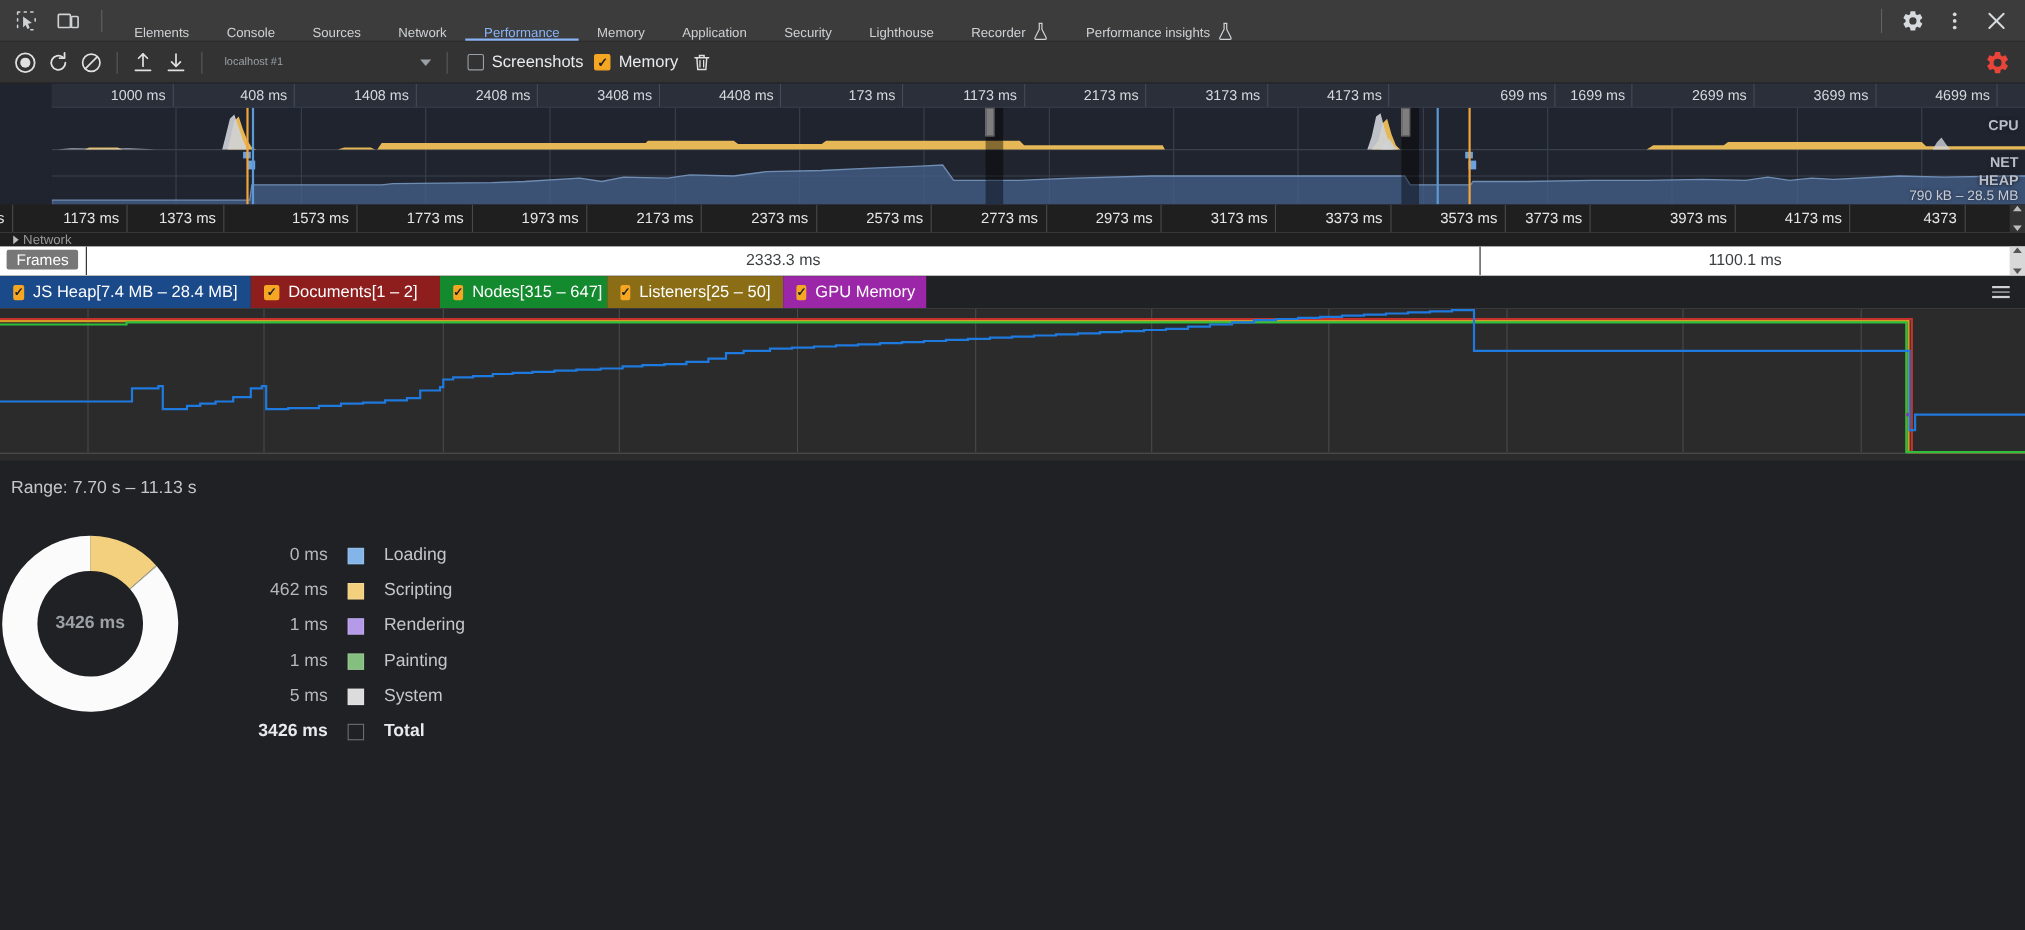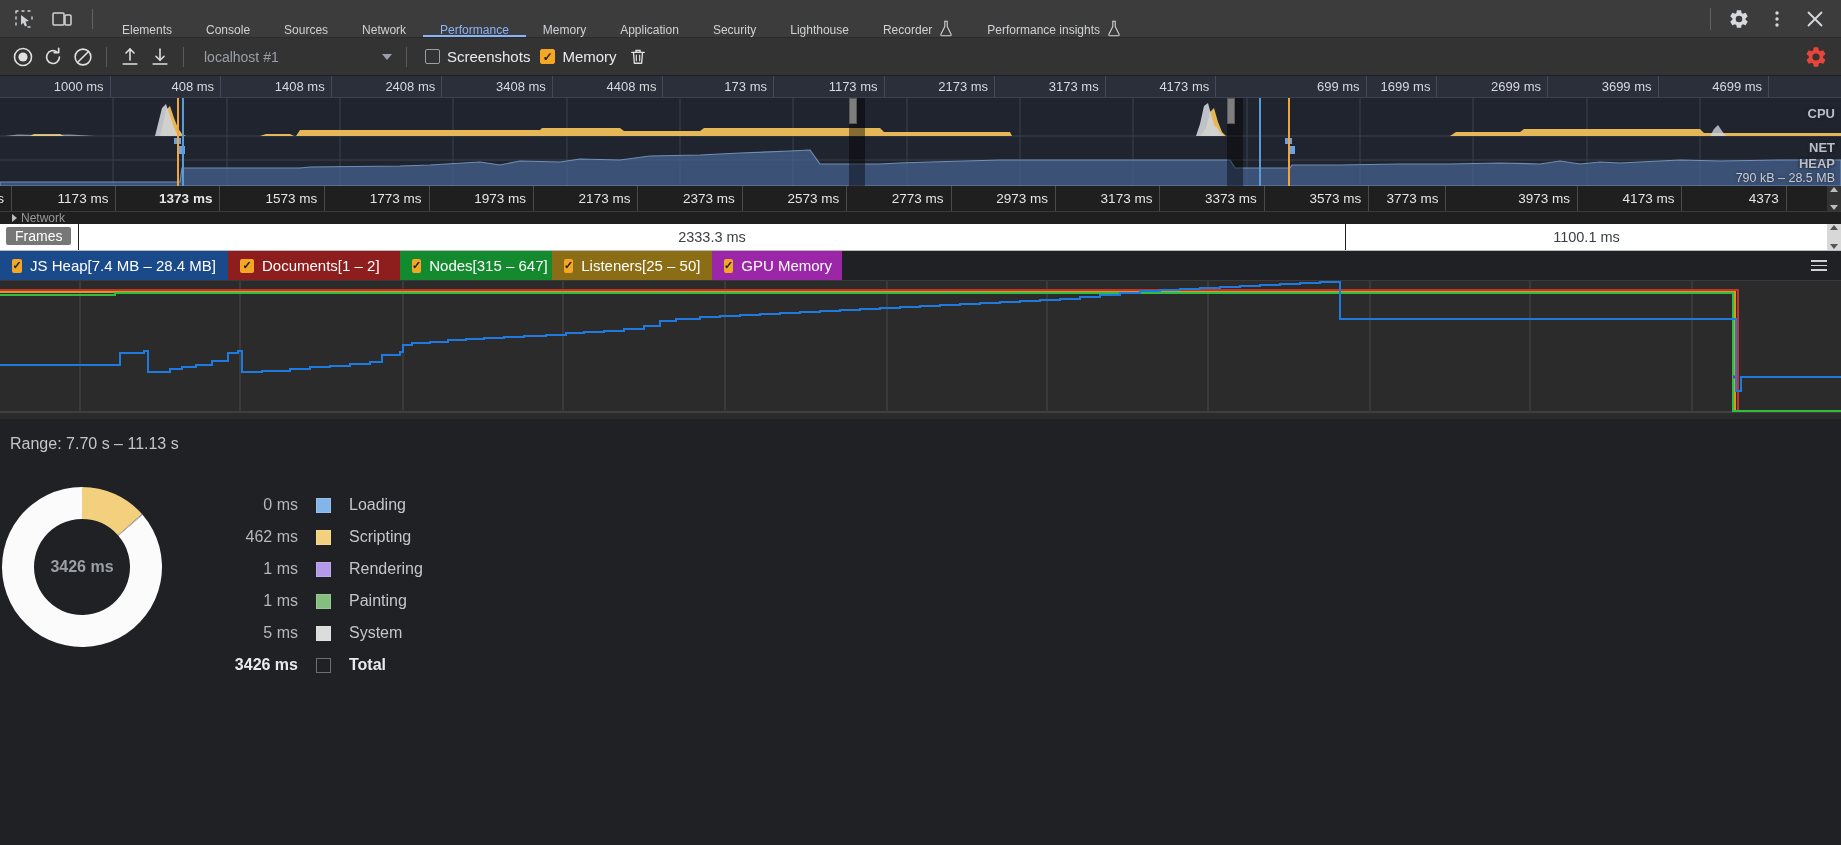--- a/index.html
+++ b/index.html
@@ -46,34 +46,34 @@
     border-bottom: 1px solid #1f1f1f;
     padding: 0 8px 0 8px;
     position: relative;
   }
   .cb-btn { width: 30px; height: 28px; display: flex; align-items: center; justify-content: center;
             cursor: pointer; border-radius: 3px; }
   .cb-sep { width: 1px; height: 20px; background: #5a5a5a; margin: 0 8px; }
   .sel-wrap {
     display: flex; align-items: center; justify-content: space-between;
     width: 200px; margin-left: 6px; padding: 0 6px; height: 24px;
-    font-size: 14px; color: #9aa0a6; cursor: pointer;
+    font-size: 10px; color: #9aa0a6; cursor: pointer;
   }
   .caret-d { width:0;height:0;border-left:5px solid transparent;border-right:5px solid transparent;
              border-top:6px solid #9aa0a6; }
   .cb-check { display: flex; align-items: center; gap: 7px; margin-left: 10px; cursor: pointer;
               font-size: 15px; color: #e8eaed; }
   .box { width: 15px; height: 15px; border-radius: 2px; border: 1.5px solid #9aa0a6; background: transparent;
          display: flex; align-items: center; justify-content: center; }
   .box.on { background: #f5a623; border-color: #f5a623; }
   .box.on::after { content: "✓"; font-size: 12px; color: #202124; line-height: 1; font-weight: bold; }
   .cb-right { position: absolute; right: 10px; top: 0; height: 38px; display: flex; align-items: center; }
 
   
-  .overview { position: relative; height: 110px; min-height: 110px; background: #20242e; }
+  .overview { position: relative; height: 110px; min-height: 110px; background: #20242e; padding-left: 47px; }
   .ruler {
     position: relative; height: 22px; background: #2a2f3a;
     border-bottom: 1px solid #3b4150; overflow: hidden;
   }
   .ruler .tick {
     position: absolute; top: 0; height: 22px; font-size: 13px; color: #d6d9de;
     padding-right: 6px; text-align: right; border-right: 1px solid #434a59;
     line-height: 22px; box-sizing: border-box;
   }
   .ovgraph { position: relative; height: 88px; background: #20242e; overflow: hidden; }
@@ -398,21 +398,21 @@
     </div>
   </div>
 
   <div class="ruler2" id="ruler2">
     <div class="scrollarrows">
       <div class="arrow-u"></div>
       <div class="arrow-d"></div>
     </div>
   <div class="tick" style="left: -92.4px; width: 104.4px;">73 ms</div>
       <div class="tick" style="left: 12px; width: 104.4px;">1173 ms</div>
-      <div class="tick" style="left: 116px; width: 104.4px; font-weight: bold;">1373 ms</div>
+      <div class="tick" style="left: 100px; width: 104.4px;">1373 ms</div>
       <div class="tick" style="left: 220.8px; width: 104.4px;">1573 ms</div>
       <div class="tick" style="left: 325.2px; width: 104.4px;">1773 ms</div>
       <div class="tick" style="left: 429.6px; width: 104.4px;">1973 ms</div>
       <div class="tick" style="left: 534px; width: 104.4px;">2173 ms</div>
       <div class="tick" style="left: 638.4px; width: 104.4px; text-align: right;">2373 ms</div>
       <div class="tick" style="left: 742.8px; width: 104.4px;">2573 ms</div>
       <div class="tick" style="left: 847.2px; width: 104.4px;">2773 ms</div>
       <div class="tick" style="left: 951.6px; width: 104.4px;">2973 ms</div>
       <div class="tick" style="left: 1056px; width: 104.4px;">3173 ms</div>
       <div class="tick" style="left: 1160.4px; width: 104.4px;">3373 ms</div>

